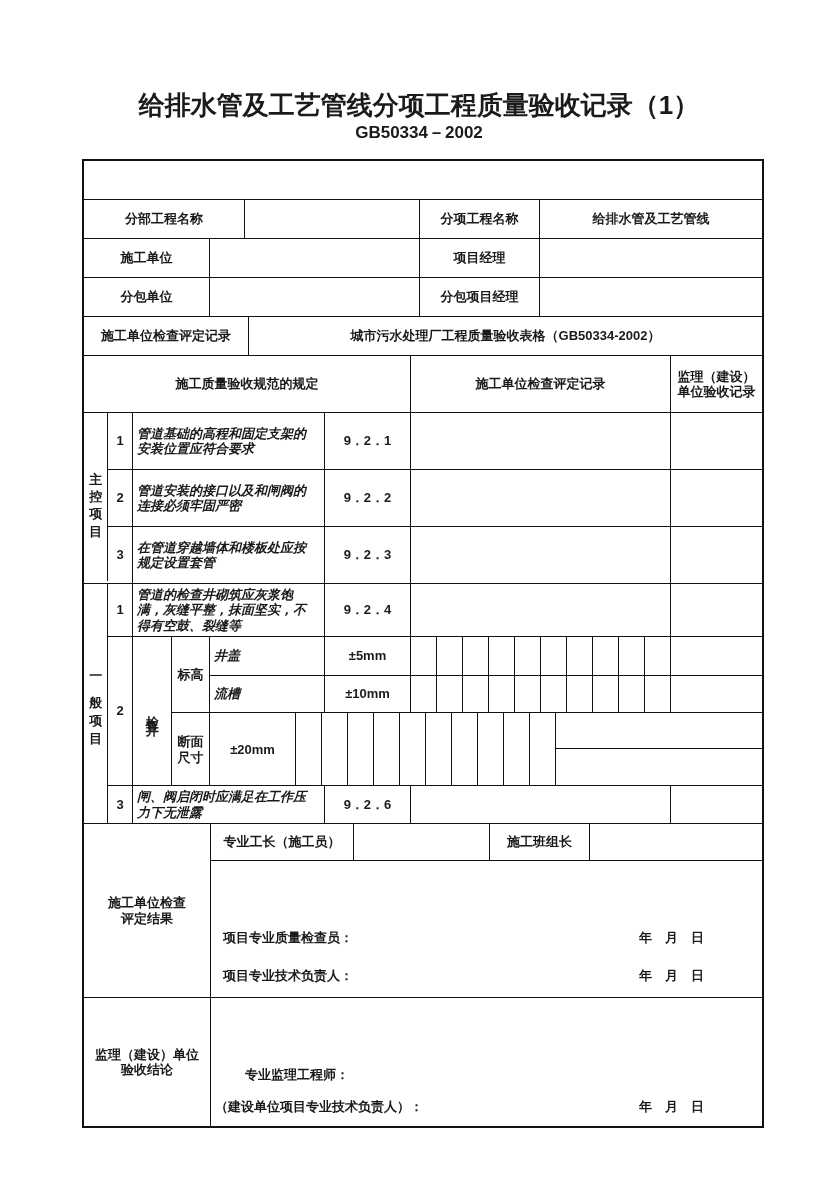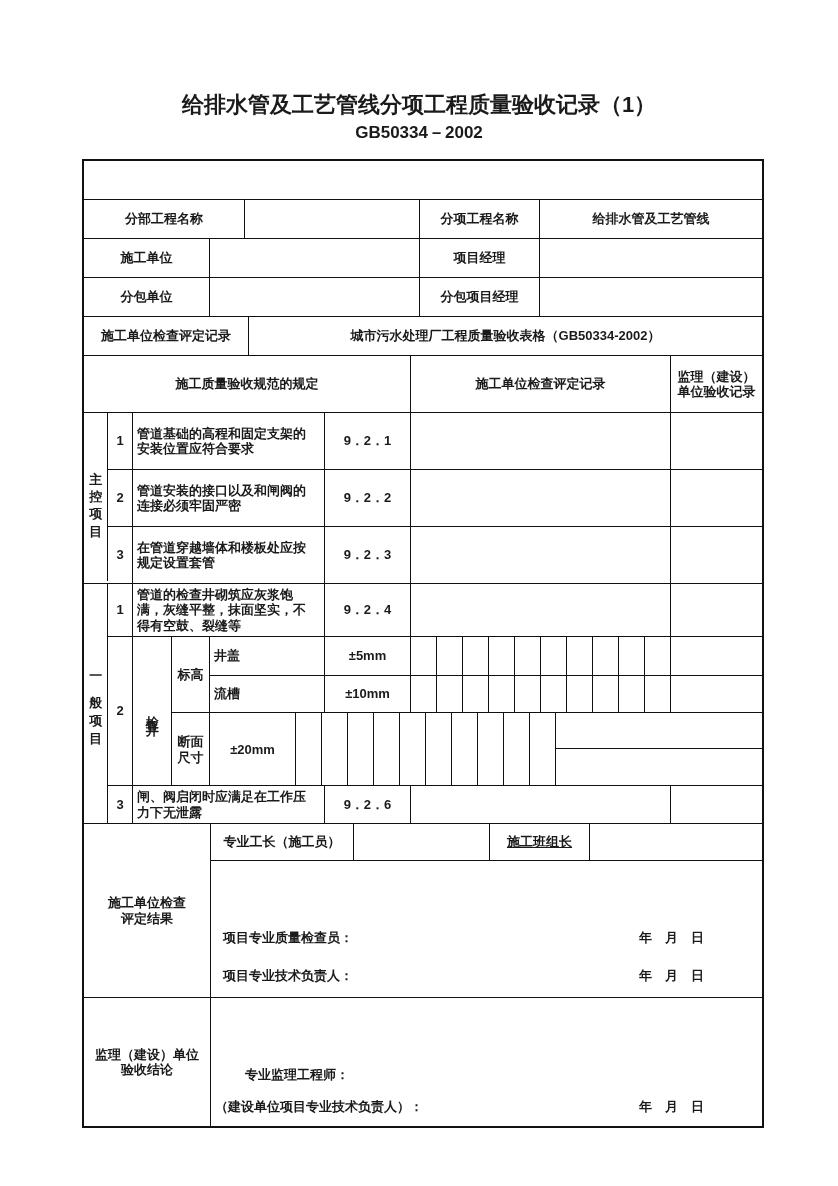--- a/index.html
+++ b/index.html
@@ -4,46 +4,46 @@
 <style>
   html,body{margin:0;padding:0;background:#ffffff;}
   body{
     width:838px;height:1186px;
     font-family:"Liberation Sans", sans-serif;
     color:#1a1a1a;font-weight:700;
     -webkit-font-smoothing:antialiased;
   }
   .page{position:relative;width:838px;height:1186px;overflow:hidden;}
   .titleblock{padding-top:92px;text-align:center;}
-  .title{font-size:22px;line-height:26px;margin:0;}
+  .title{font-size:26px;line-height:26px;margin:0;}
   .subtitle{font-size:17px;line-height:22px;margin:4px 0 0 0;}
 
   .tbl{
     box-sizing:content-box;
     width:678px;margin:15px 0 0 82px;
     border:2px solid #111;
     font-size:13px;
   }
   .r{display:flex;}
   .bb{border-bottom:1px solid #111;}
   .br{border-right:1px solid #111;}
   .c{
     box-sizing:border-box;display:flex;align-items:center;
     line-height:1.18;
   }
   .center{justify-content:center;text-align:center;}
-  .left{justify-content:flex-start;text-align:left;padding-left:4px;padding-right:6px;}
+  .left{justify-content:flex-start;text-align:left;padding-left:4px;padding-right:6px;font-style:italic;}
   .col{display:flex;flex-direction:column;box-sizing:border-box;}
   .fill{flex:1 1 auto;min-width:0;}
   .pre{white-space:pre-line;}
 
   
   .w24{width:24px;flex:0 0 24px;} .w25{width:25px;flex:0 0 25px;}
   .w38{width:38px;flex:0 0 38px;} .w39{width:39px;flex:0 0 39px;} .w86{width:86px;flex:0 0 86px;}
-  .w100{width:100px;flex:0 0 100px;text-decoration:underline;} .w115{width:115px;flex:0 0 115px;}
+  .w100{width:100px;flex:0 0 100px;} .w115{width:115px;flex:0 0 115px;}
   .w120{width:120px;flex:0 0 120px;} .w126{width:126px;flex:0 0 126px;}
   .w127{width:127px;flex:0 0 127px;} .w136{width:136px;flex:0 0 136px;}
   .w143{width:143px;flex:0 0 143px;} .w161{width:161px;flex:0 0 161px;}
   .w165{width:165px;flex:0 0 165px;}
   .w175{width:175px;flex:0 0 175px;} .w192{width:192px;flex:0 0 192px;}
   .w210{width:210px;flex:0 0 210px;} .w260{width:260px;flex:0 0 260px;}
 
   
   .h36{height:36px;} .h37{height:37px;} .h38{height:38px;}
   .h52{height:52px;} .h56{height:56px;} .h73{height:73px;}

